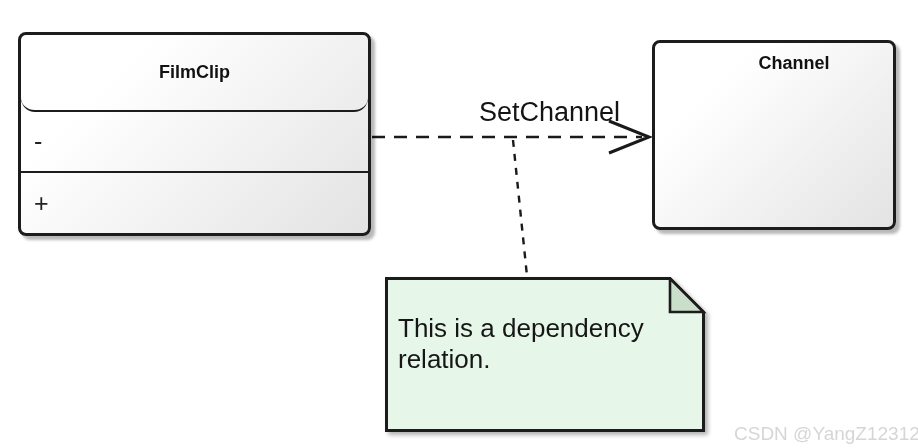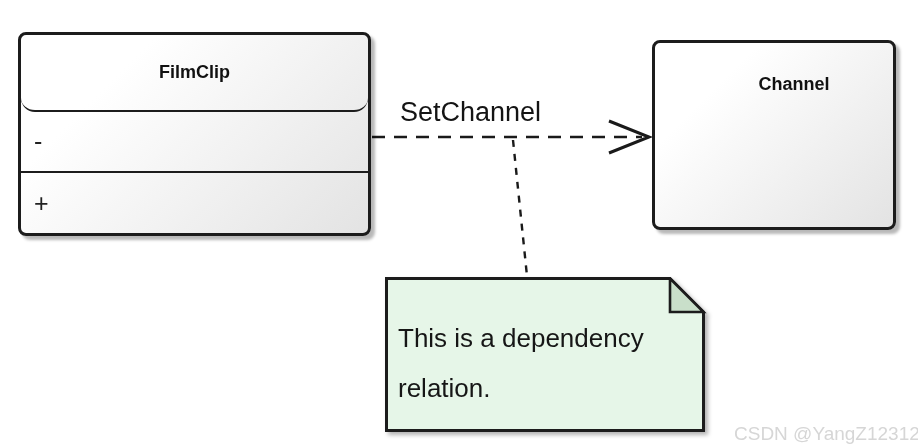--- a/index.html
+++ b/index.html
@@ -39,21 +39,21 @@
     text-align: center;
     color: #111111;
     border-radius: 14px;
   }
   .filmclip .class-title {
     height: 75px;
     line-height: 75px;
     border-bottom: 2.5px solid #1c1c1c;
   }
   .channel .class-title {
-    margin-top: 31px;
+    margin-top: 10px;
     padding-left: 40px;
   }
   .compartment {
     box-sizing: border-box;
     display: flex;
     align-items: center;
   }
   .compartment.attrs {
     height: 61px;
     border-bottom: 2.5px solid #1c1c1c;
@@ -66,21 +66,21 @@
     color: #222222;
     padding-left: 13px;
   }
   .vis { width: 52px; color: #222222; }
   
   .edge-label {
     position: absolute;
     left: 400px;
     top: 97px;
     width: 220px;
-    text-align: left;
+    text-align: right;
     font-size: 27px;
     color: #141414;
     white-space: nowrap;
   }
   
   .note {
     position: absolute;
     left: 385px;
     top: 277px;
     width: 322px;
@@ -90,21 +90,21 @@
     position: absolute;
     left: 0; top: 0;
     filter: drop-shadow(3px 3px 2px rgba(0,0,0,0.3));
   }
   .note-text {
     position: absolute;
     left: 13px;
     top: 36px;
     width: 300px;
     font-size: 26px;
-    line-height: 50px;
+    line-height: 31px;
     color: #161616;
   }
   
   .watermark {
     position: absolute;
     left: 734px;
     top: 423px;
     font-size: 19px;
     color: #d6d6d6;
     white-space: nowrap;

